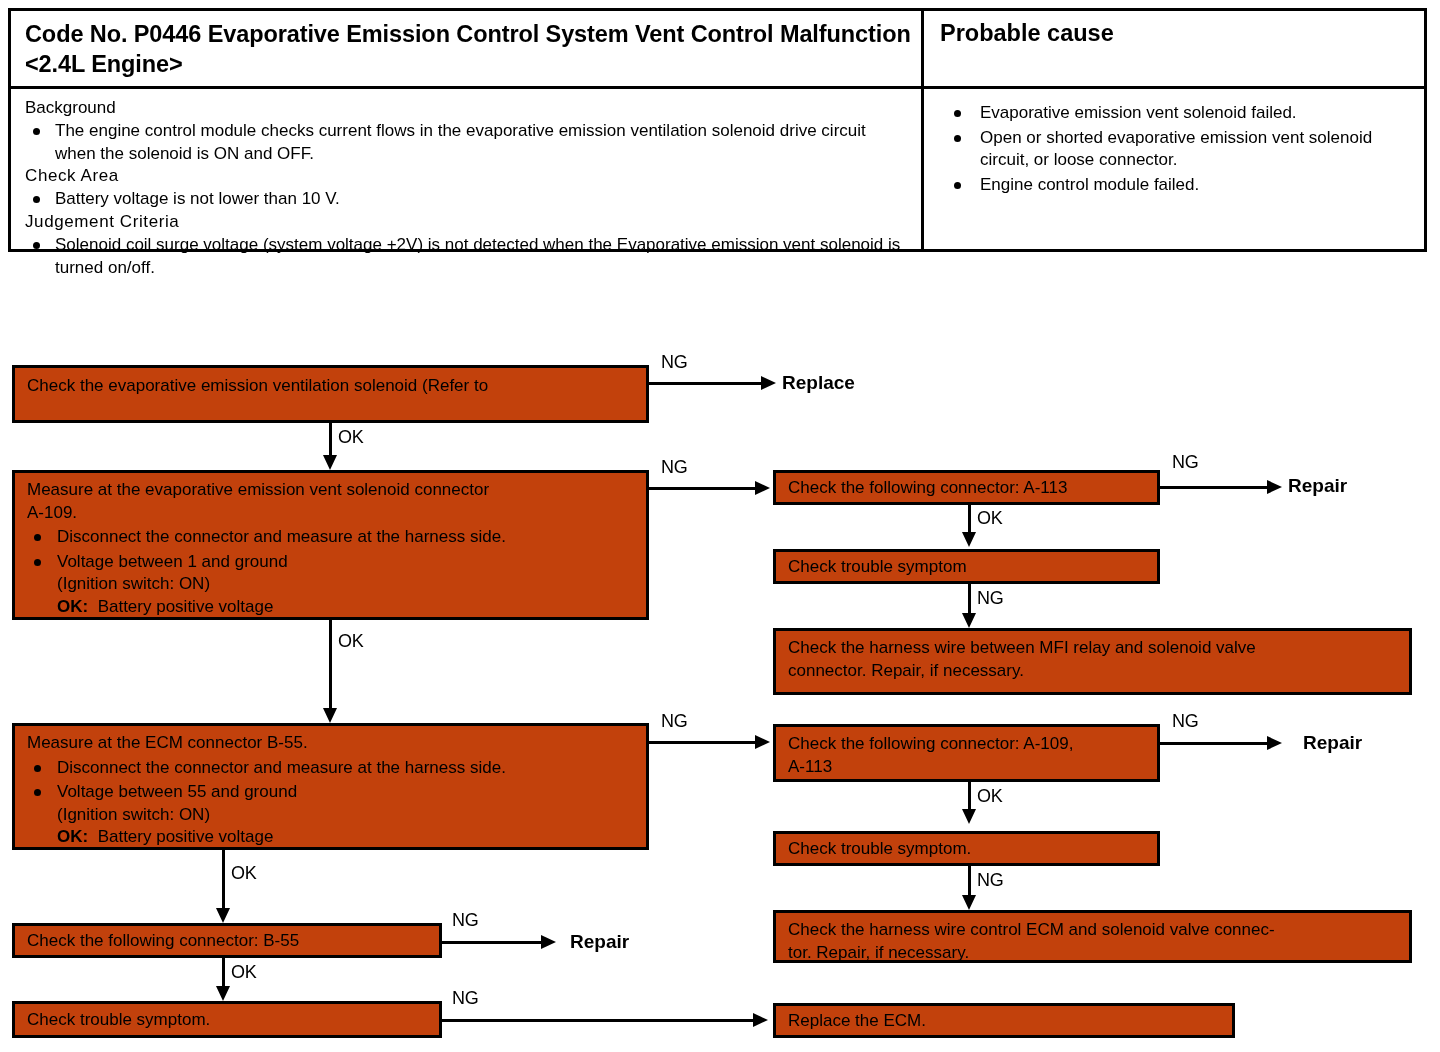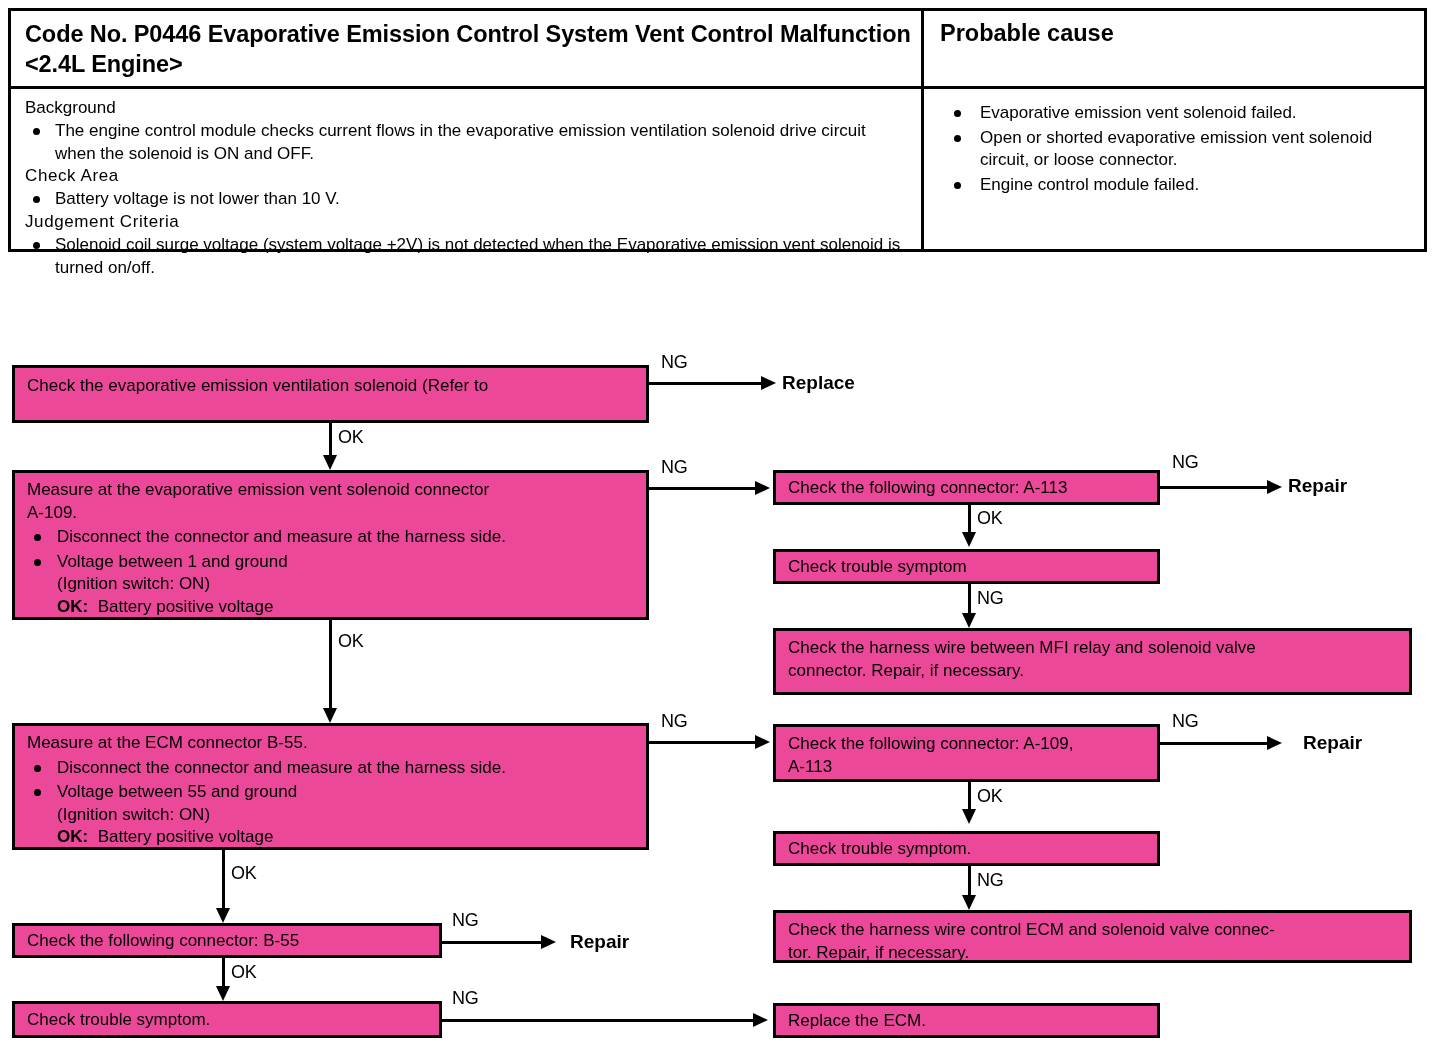--- a/index.html
+++ b/index.html
@@ -83,21 +83,21 @@
   }
   .cell-body-right ul.bl li {
     padding-left: 40px; margin-bottom: 2px;
   }
   .cell-body-right ul.bl li::before { left: 14px; }
 
   
   .fbox {
     position: absolute;
     border: 3px solid #000;
-    background: #ec4899;
+    background: #c2410c;
     font-size: 17px;
     line-height: 1.33;
     padding: 6px 8px 4px 12px;
   }
   .fbox .ln { white-space: nowrap; }
   .fbox ul.bl li { padding-left: 30px; margin-top: 2px; }
   .fbox ul.bl li::before { left: 7px; top: 8px; }
   .indent { padding-left: 30px; }
   .b { font-weight: bold; }
 
@@ -286,15 +286,15 @@
 <div class="arrow-d" style="left:216px; top:986px;"></div>
 <div class="lbl" style="left:231px; top:962px;">OK</div>
 
 <div class="fbox" style="left:12px; top:1001px; width:430px; height:37px; padding-top:5px;">
   <div class="ln">Check trouble symptom.</div>
 </div>
 <div class="lbl" style="left:452px; top:988px;">NG</div>
 <div class="hline" style="left:440px; top:1019px; width:316px;"></div>
 <div class="arrow-r" style="left:753px; top:1013px;"></div>
 
-<div class="fbox" style="left:773px; top:1003px; width:387px; height:35px; padding-top:4px;">
+<div class="fbox" style="left:773px; top:1003px; width:462px; height:35px; padding-top:4px;">
   <div class="ln">Replace the ECM.</div>
 </div>
 
 </body></html>

